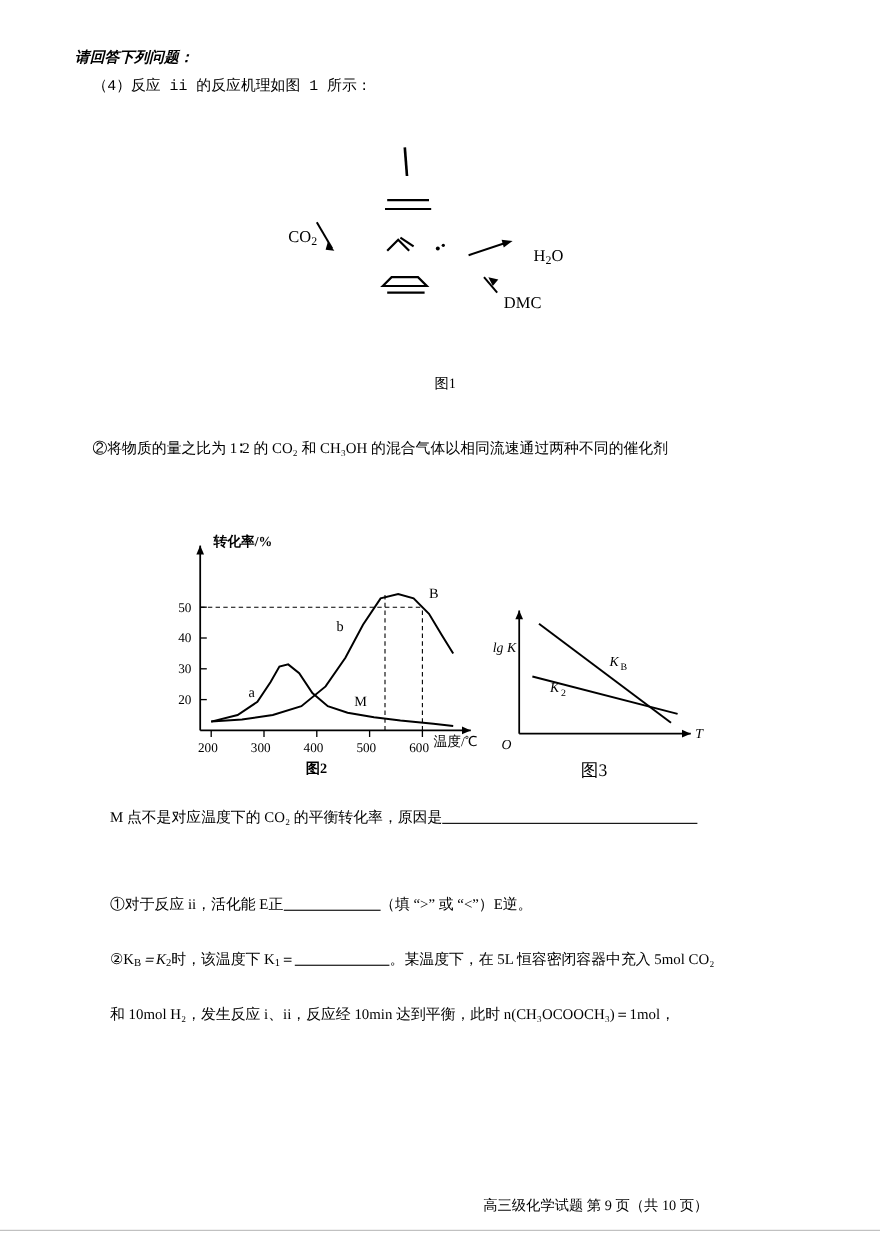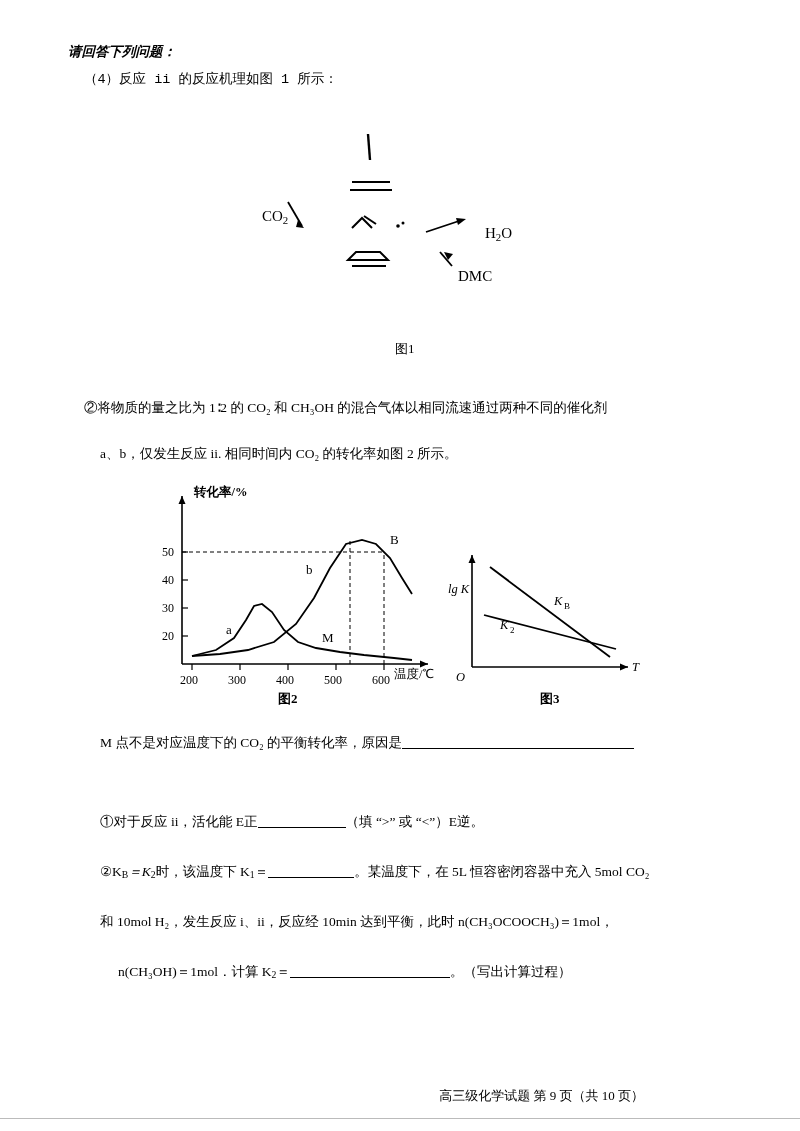--- a/index.html
+++ b/index.html
@@ -17,21 +17,21 @@
   .footer{
     position:absolute;left:0;bottom:26px;width:644px;text-align:right;
     font-size:13px;font-weight:normal;
   }
   .botline{position:absolute;left:0;bottom:12px;width:800px;height:1px;background:#bbb;}
   .fig1wrap{position:absolute;left:240px;top:120px;width:320px;height:200px;}
   .fig1cap{position:absolute;left:395px;top:325px;font-weight:normal;font-size:13px;margin-top:15px;}
   .chart2{position:absolute;left:150px;top:482px;width:300px;height:200px;}
   .chart3{position:absolute;left:450px;top:545px;width:200px;height:140px;}
   .cap2{position:absolute;left:278px;top:690px;font-size:13px;font-weight:bold;}
-  .cap3{position:absolute;left:540px;top:690px;font-size:13px;font-weight:bold;}
+  .cap3{position:absolute;left:528px;top:690px;font-size:16px;font-weight:normal;}
   svg{display:block;overflow:visible;}
 </style>
 </head>
 <body>
 
 <div class="page">
 
   <div class="txt bold" style="left:68px;top:42px;font-style:italic;">请回答下列问题：</div>
 
   <div class="txt" style="left:84px;top:70px;font-family:Liberation Mono, monospace;">（4）反应 ii 的反应机理如图 1 所示：</div>
@@ -67,21 +67,20 @@
     <div style="position:absolute;left:245px;top:105px;font-size:15px;">
       <span>H</span><sub>2</sub><span>O</span>
     </div>
     <div style="position:absolute;left:218px;top:148px;font-size:15px;">DMC</div>
   </div>
 
   <div class="fig1cap">图1</div>
 
 
   <div class="txt" style="left:84px;top:398px;">②将物质的量之比为 1∶2 的 CO₂ 和 CH₃OH 的混合气体以相同流速通过两种不同的催化剂</div>
-  <div class="txt" style="left:100px;top:444px;">a、b，仅发生反应 ii. 相同时间内 CO₂ 的转化率如图 2 所示。</div>
 
   <div class="chart2">
     <svg width="300" height="200" viewBox="0 0 300 200">
 
       <line x1="32" y1="182" x2="278" y2="182" stroke="#000" stroke-width="1.6"></line>
       <polygon points="278,182 270,178.5 270,185.5" fill="#000"></polygon>
       <line x1="32" y1="182" x2="32" y2="14" stroke="#000" stroke-width="1.6"></line>
       <polygon points="32,14 28.5,22 35.5,22" fill="#000"></polygon>
 
       <line x1="32" y1="154" x2="38" y2="154" stroke="#000" stroke-width="1.2"></line>
@@ -151,19 +150,16 @@
   <div class="txt" style="left:100px;top:812px;">
     <span>①对于反应 ii，活化能 E正</span><span class="ul" style="width:88px;"></span><span>（填 “&gt;” 或 “&lt;”）E逆。</span>
   </div>
 
   <div class="txt" style="left:100px;top:862px;">
     <span>②K</span><sub>B</sub><span class="it">＝K</span><sub>2</sub><span>时，该温度下 K</span><sub>1</sub><span>＝</span><span class="ul" style="width:86px;"></span><span>。某温度下，在 5L 恒容密闭容器中充入 5mol CO₂</span>
   </div>
 
   <div class="txt" style="left:100px;top:912px;">和 10mol H₂，发生反应 i、ii，反应经 10min 达到平衡，此时 n(CH₃OCOOCH₃)＝1mol，</div>
 
-  <div class="txt" style="left:118px;top:962px;">
-    <span>n(CH₃OH)＝1mol．计算 K</span><sub>2</sub><span>＝</span><span class="ul" style="width:160px;"></span><span>。（写出计算过程）</span>
-  </div>
 
   <div class="footer">高三级化学试题  第 9 页（共 10 页）</div>
   <div class="botline"></div>
 </div>
 
 </body></html>

